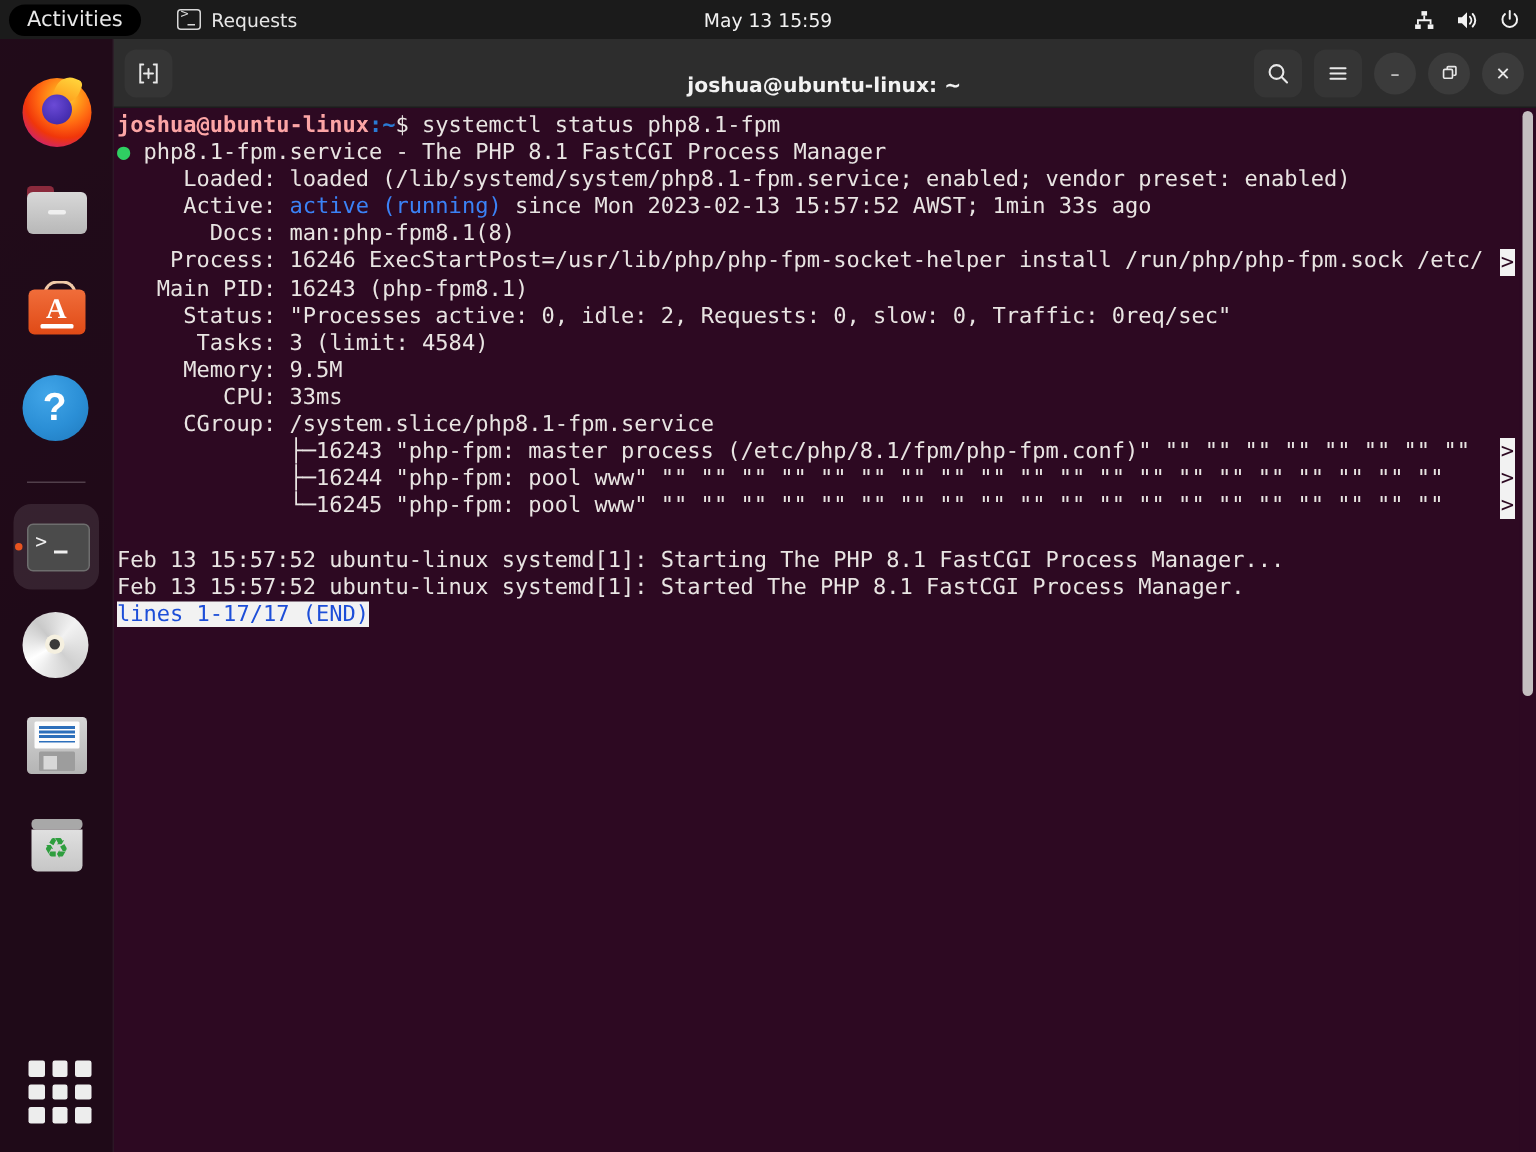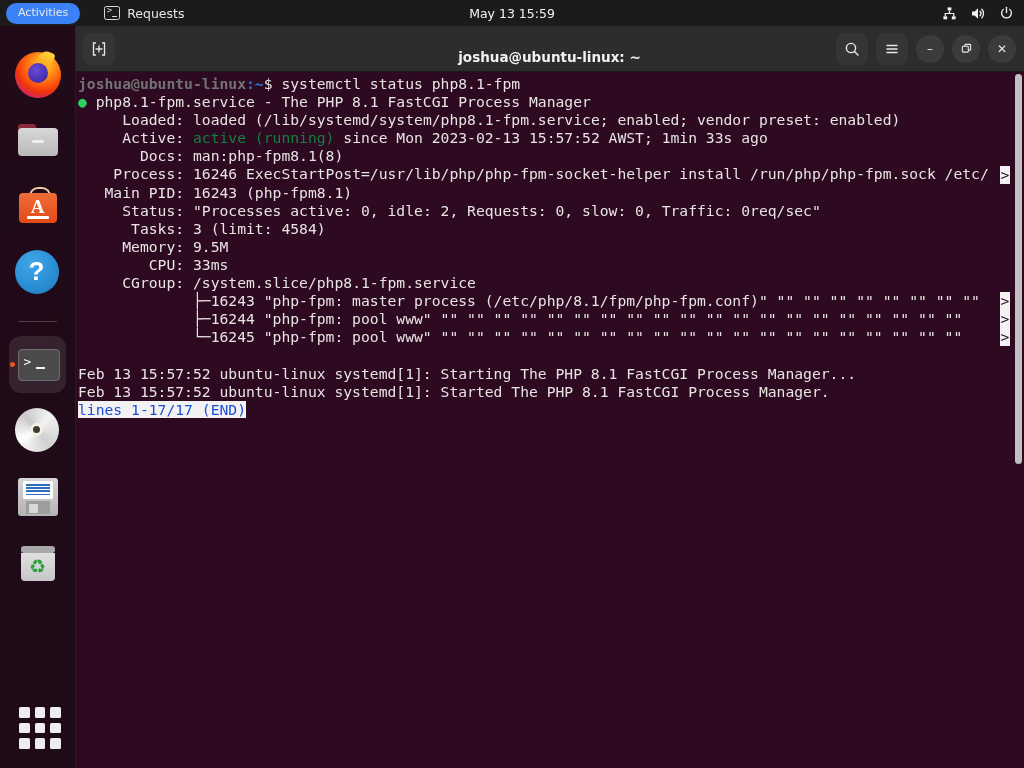--- a/index.html
+++ b/index.html
@@ -24,23 +24,23 @@
     background: #1b1b1b;
     display: flex; align-items: center;
     color: #ffffff;
     font-size: 12.5px;
     z-index: 50;
   }
   #activities-btn {
     margin-left: 6px;
     padding: 3px 12px 4px 12px;
     border-radius: 12px;
-    background: #3b82f6;
+    background: #000000;
     color: #e8e8e8;
-    font-size: 11px;
+    font-size: 14px;
     line-height: 14px;
     cursor: pointer;
   }
   #app-indicator {
     display: flex; align-items: center; gap: 7px;
     margin-left: 24px;
     color: #e6e6e6;
     font-size: 12.5px;
     cursor: pointer;
   }
@@ -315,22 +315,22 @@
     position: absolute; left: 0; top: 3px;
     padding: 0 0 0 3px;
     font-family: "DejaVu Sans Mono", monospace;
     font-size: 14.7px;
     line-height: 18.1px;
     color: #e8e4e2;
     white-space: pre;
     letter-spacing: 0px;
   }
   #termtext .line { height: 18.1px; }
-  .c-green { color: #15803d; }
-  .c-greenb { color: #737373; font-weight: bold; }
+  .c-green { color: #3b82f6; }
+  .c-greenb { color: #fca5a5; font-weight: bold; }
   .c-blue { color: #2a7bd4; font-weight: bold; }
   .c-white { color: #e8e4e2; }
   .c-dot { color: #2fcf62; }
   .inv {
     background: #f2f2f2; color: #1d4ed8;
   }
   .contmark {
     position: absolute; right: 14px;
     background: #f2f2f2; color: #2d0922;
     font-family: "DejaVu Sans Mono", monospace;

